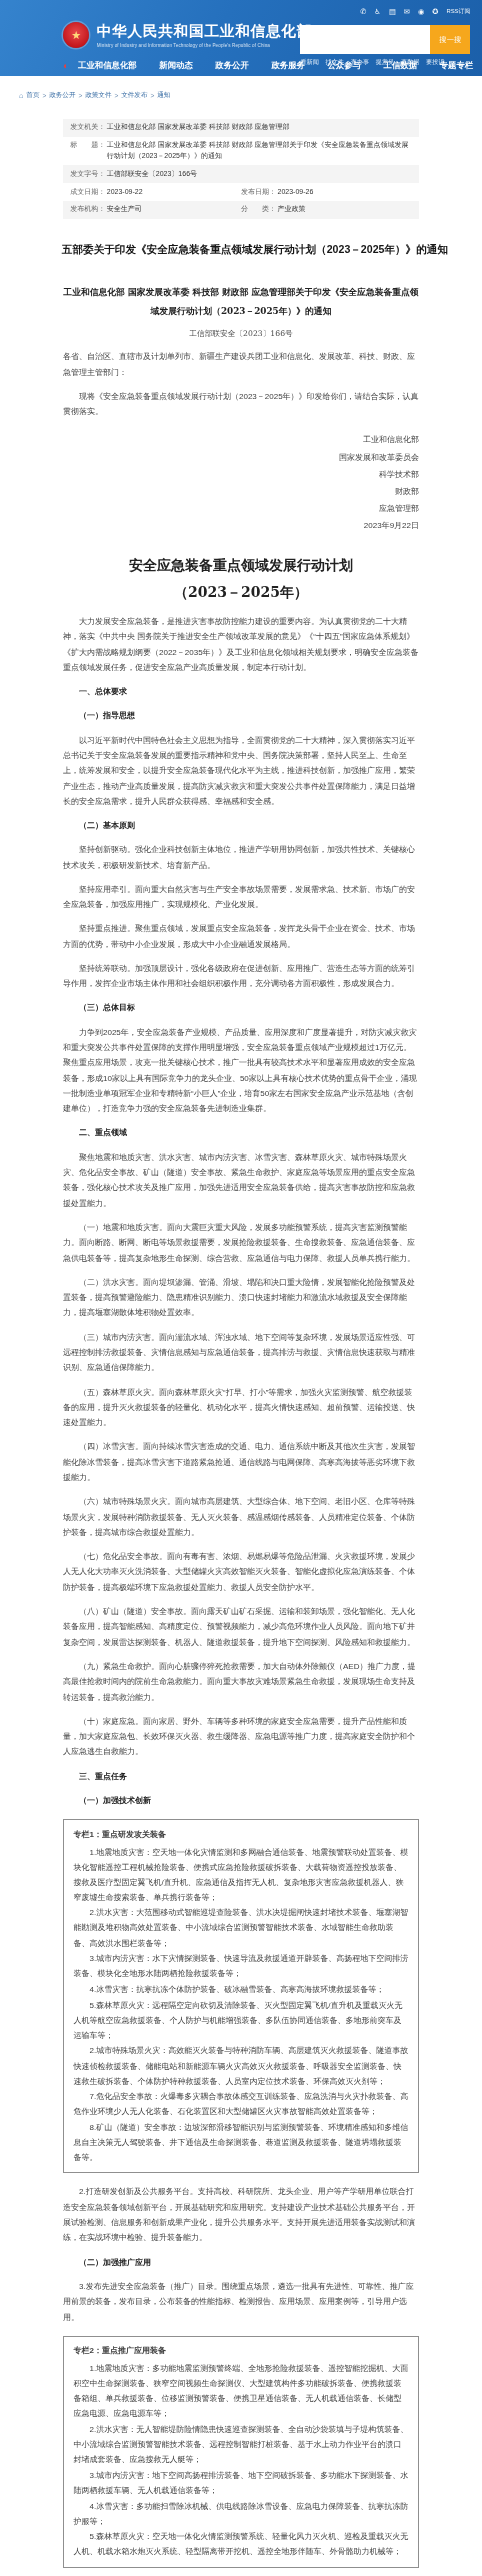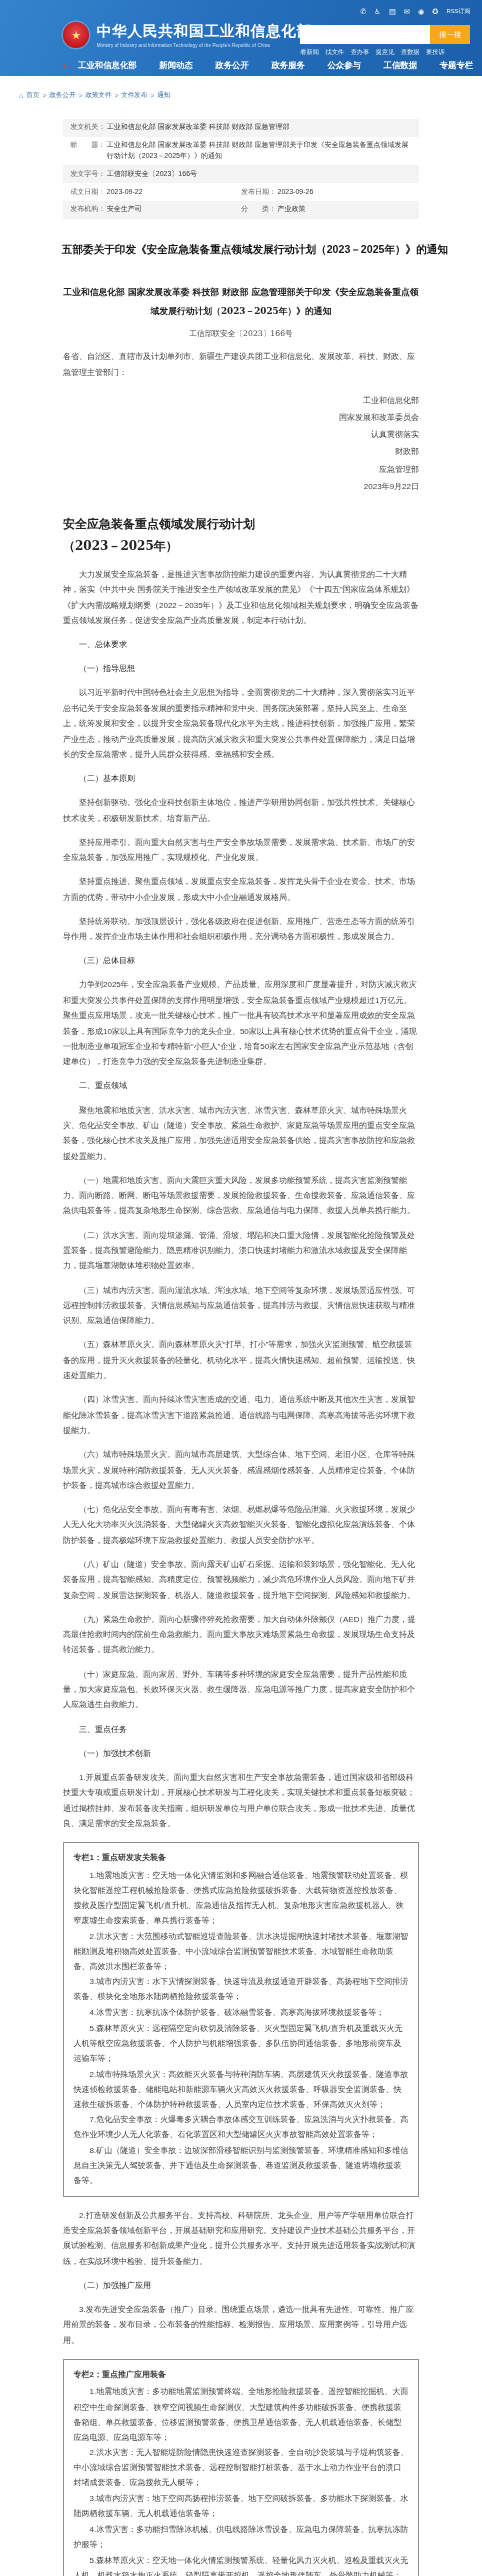--- a/index.html
+++ b/index.html
@@ -21,21 +21,21 @@
     width:26.4px;height:26.4px;border-radius:50%;
     background:radial-gradient(circle at 50% 42%,#e8494b 0%,#c3161c 70%,#a90f14 100%);
     display:flex;align-items:center;justify-content:center;
     color:#ffd978;font-size:11px;flex:0 0 auto;
     box-shadow:0 0 0 1.5px rgba(255,255,255,.25);
   }
   .brand-text{margin-left:7.3px;}
   .site-title{font-size:14.7px;font-weight:bold;letter-spacing:0.7px;white-space:nowrap;}
   .site-sub{font-size:4.6px;opacity:.8;margin-top:2.2px;letter-spacing:0.1px;white-space:nowrap;}
   .search-area{position:absolute;right:11.7px;top:25px;width:170px;}
-  .search-box{display:flex;height:19px;background:#fff;}
+  .search-box{display:flex;height:29px;background:#fff;}
   .search-input{flex:1;border:none;outline:none;padding:0 4.4px;font-size:7.3px;min-width:0;}
   .search-btn{width:40px;background:#f6a71c;color:#fff;font-size:7.3px;border:none;
     display:flex;align-items:center;justify-content:center;cursor:pointer;}
   .quick-links{margin-top:4.4px;display:flex;gap:6.6px;}
   .quick-links a{font-size:6.2px;color:#eaf3fc;text-decoration:none;white-space:nowrap;cursor:pointer;}
   .main-nav{position:absolute;left:62px;right:8.8px;bottom:5.1px;display:flex;align-items:center;}
   .nav-logo{color:#e8413f;font-size:9.5px;font-weight:bold;margin-right:10.3px;}
   .nav-items{flex:1;display:flex;justify-content:space-between;}
   .nav-items a{color:#fff;font-size:8.4px;font-weight:bold;text-decoration:none;white-space:nowrap;cursor:pointer;}
   
@@ -53,24 +53,24 @@
   
   .page-title{margin:22px 34px 0;text-align:right;font-size:10.6px;font-weight:bold;color:#161616;line-height:1.55;}
   .doc-head{margin:26.4px 63px 0;text-align:center;font-family:"DejaVu Serif","Liberation Serif",serif;
     font-weight:bold;font-size:8.8px;color:#222;line-height:2.1;}
   .doc-number{text-align:center;font-size:7.7px;color:#4d4d4d;margin-top:8.8px;
     font-family:"DejaVu Serif","Liberation Serif",serif;}
   
   .doc-body{margin:10.3px 63px 0;font-size:8px;line-height:1.92;color:#404040;}
   .doc-body p{margin:8.8px 0;text-indent:2em;}
   .doc-body p.noindent{text-indent:0;}
-  .doc-body p.heading{font-weight:normal;color:#222;}
+  .doc-body p.heading{font-weight:bold;color:#222;}
   .sigs{text-align:right;margin:11.7px 0 7.3px;}
   .sig-line{line-height:2.15;}
-  .plan-title{text-align:left;font-weight:bold;font-size:12px;color:#222;margin:17.6px 0 0;
+  .plan-title{text-align:center;font-weight:bold;font-size:14px;color:#222;margin:17.6px 0 0;
     font-family:"DejaVu Serif","Liberation Serif",serif;line-height:1.9;}
   .kuang{border:0.7px solid #8f8f8f;margin:11px 0;padding:3.7px 9.5px 6.6px;}
   .kuang .kuang-title{text-align:left;text-indent:0;margin:2.9px 0;color:#404040;font-weight:bold;}
   .kuang p{margin:0.7px 0;line-height:1.88;}
 </style>
 </head>
 <body>
 
 <header class="site-header">
   <div class="top-icons">
@@ -176,24 +176,25 @@
     </div>
   </div>
 
 <h1 class="page-title">五部委关于印发《安全应急装备重点领域发展行动计划（2023－2025年）》的通知</h1>
 
 <div class="doc-head">工业和信息化部 国家发展改革委 科技部 财政部 应急管理部关于印发《安全应急装备重点领域发展行动计划（2023－2025年）》的通知</div>
 <div class="doc-number">工信部联安全〔2023〕166号</div>
 
 <div class="doc-body">
   <p class="noindent">各省、自治区、直辖市及计划单列市、新疆生产建设兵团工业和信息化、发展改革、科技、财政、应急管理主管部门：</p>
+  <p>现将《安全应急装备重点领域发展行动计划（2023－2025年）》印发给你们，请结合实际，认真贯彻落实。</p>
   <div class="sigs" id="signatures">
       <div class="sig-line">工业和信息化部</div>
       <div class="sig-line">国家发展和改革委员会</div>
-      <div class="sig-line">认真贯彻落实</div>
+      <div class="sig-line">科学技术部</div>
       <div class="sig-line">财政部</div>
       <div class="sig-line">应急管理部</div>
       <div class="sig-line">2023年9月22日</div>
     </div>
   <div class="plan-title">
     <div>安全应急装备重点领域发展行动计划</div>
     <div>（2023－2025年）</div>
   </div>
   <div id="doc-blocks">
       <p>大力发展安全应急装备，是推进灾害事故防控能力建设的重要内容。为认真贯彻党的二十大精神，落实《中共中央 国务院关于推进安全生产领域改革发展的意见》《“十四五”国家应急体系规划》《扩大内需战略规划纲要（2022－2035年）》及工业和信息化领域相关规划要求，明确安全应急装备重点领域发展任务，促进安全应急产业高质量发展，制定本行动计划。</p>
@@ -214,21 +215,20 @@
       <p>（三）城市内涝灾害。面向湍流水域、浑浊水域、地下空间等复杂环境，发展场景适应性强、可远程控制排涝救援装备、灾情信息感知与应急通信装备，提高排涝与救援、灾情信息快速获取与精准识别、应急通信保障能力。</p>
       <p>（五）森林草原火灾。面向森林草原火灾“打早、打小”等需求，加强火灾监测预警、航空救援装备的应用，提升灭火救援装备的轻量化、机动化水平，提高火情快速感知、超前预警、运输投送、快速处置能力。</p>
       <p>（四）冰雪灾害。面向持续冰雪灾害造成的交通、电力、通信系统中断及其他次生灾害，发展智能化除冰雪装备，提高冰雪灾害下道路紧急抢通、通信线路与电网保障、高寒高海拔等恶劣环境下救援能力。</p>
       <p>（六）城市特殊场景火灾。面向城市高层建筑、大型综合体、地下空间、老旧小区、仓库等特殊场景火灾，发展特种消防救援装备、无人灭火装备、感温感烟传感装备、人员精准定位装备、个体防护装备，提高城市综合救援处置能力。</p>
       <p>（七）危化品安全事故。面向有毒有害、浓烟、易燃易爆等危险品泄漏、火灾救援环境，发展少人无人化大功率灭火洗消装备、大型储罐火灾高效智能灭火装备、智能化虚拟化应急演练装备、个体防护装备，提高极端环境下应急救援处置能力、救援人员安全防护水平。</p>
       <p>（八）矿山（隧道）安全事故。面向露天矿山矿石采掘、运输和装卸场景，强化智能化、无人化装备应用，提高智能感知、高精度定位、预警视频能力，减少高危环境作业人员风险。面向地下矿井复杂空间，发展雷达探测装备、机器人、隧道救援装备，提升地下空间探测、风险感知和救援能力。</p>
       <p>（九）紧急生命救护。面向心脏骤停猝死抢救需要，加大自动体外除颤仪（AED）推广力度，提高最佳抢救时间内的院前生命急救能力。面向重大事故灾难场景紧急生命救援，发展现场生命支持及转运装备，提高救治能力。</p>
       <p>（十）家庭应急。面向家居、野外、车辆等多种环境的家庭安全应急需要，提升产品性能和质量，加大家庭应急包、长效环保灭火器、救生缓降器、应急电源等推广力度，提高家庭安全防护和个人应急逃生自救能力。</p>
       <p class="heading">三、重点任务</p>
       <p class="heading">（一）加强技术创新</p>
-      <p>1.开展重点装备研发攻关。面向重大自然灾害和生产安全事故急需装备，通过国家级和省部级科技重大专项或重点研发计划，开展核心技术研发与工程化攻关，实现关键技术和重点装备短板突破；通过揭榜挂帅、发布装备攻关指南，组织研发单位与用户单位联合攻关，形成一批技术先进、质量优良、满足需求的安全应急装备。</p>
       <div class="kuang">
         <p class="kuang-title">专栏1：重点研发攻关装备</p>
         <p>1.地震地质灾害：空天地一体化灾情监测和多网融合通信装备、地震预警联动处置装备、模块化智能遥控工程机械抢险装备、便携式应急抢险救援破拆装备、大载荷物资遥控投放装备、搜救及医疗型固定翼飞机/直升机、应急通信及指挥无人机、复杂地形灾害应急救援机器人、狭窄废墟生命搜索装备、单兵携行装备等；</p>
         <p>2.洪水灾害：大范围移动式智能巡堤查险装备、洪水决堤掘闸快速封堵技术装备、堰塞湖智能勘测及堆积物高效处置装备、中小流域综合监测预警智能技术装备、水域智能生命救助装备、高效洪水围栏装备等；</p>
         <p>3.城市内涝灾害：水下灾情探测装备、快速导流及救援通道开辟装备、高扬程地下空间排涝装备、模块化全地形水陆两栖抢险救援装备等；</p>
         <p>4.冰雪灾害：抗寒抗冻个体防护装备、破冰融雪装备、高寒高海拔环境救援装备等；</p>
         <p>5.森林草原火灾：远程隔空定向砍切及清除装备、灭火型固定翼飞机/直升机及重载灭火无人机等航空应急救援装备、个人防护与机能增强装备、多队伍协同通信装备、多地形前突车及运输车等；</p>
         <p>2.城市特殊场景火灾：高效能灭火装备与特种消防车辆、高层建筑灭火救援装备、隧道事故快速侦检救援装备、储能电站和新能源车辆火灾高效灭火救援装备、呼吸器安全监测装备、快速救生破拆装备、个体防护特种救援装备、人员室内定位技术装备、环保高效灭火剂等；</p>
         <p>7.危化品安全事故：火爆毒多灾耦合事故体感交互训练装备、应急洗消与火灾扑救装备、高危作业环境少人无人化装备、石化装置区和大型储罐区火灾事故智能高效处置装备等；</p>
         <p>8.矿山（隧道）安全事故：边坡深部滑移智能识别与监测预警装备、环境精准感知和多维信息自主决策无人驾驶装备、井下通信及生命探测装备、巷道监测及救援装备、隧道坍塌救援装备等。</p>

